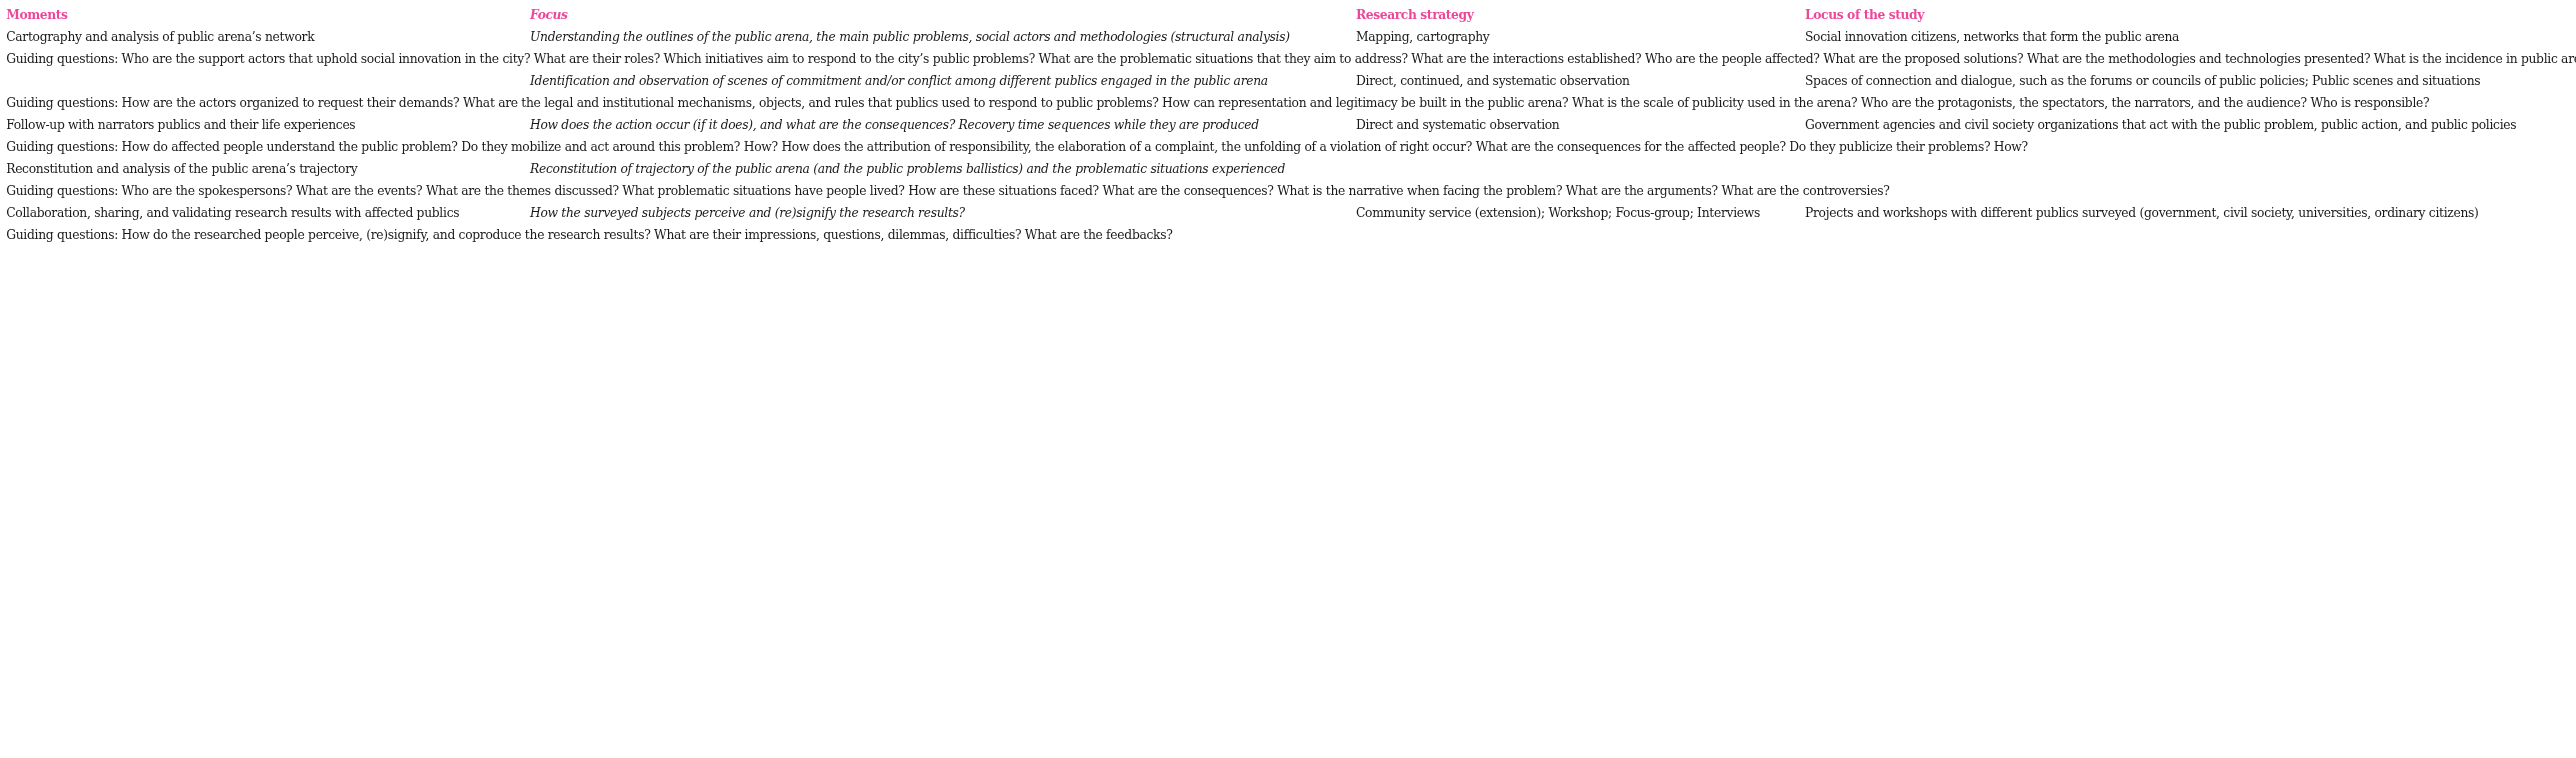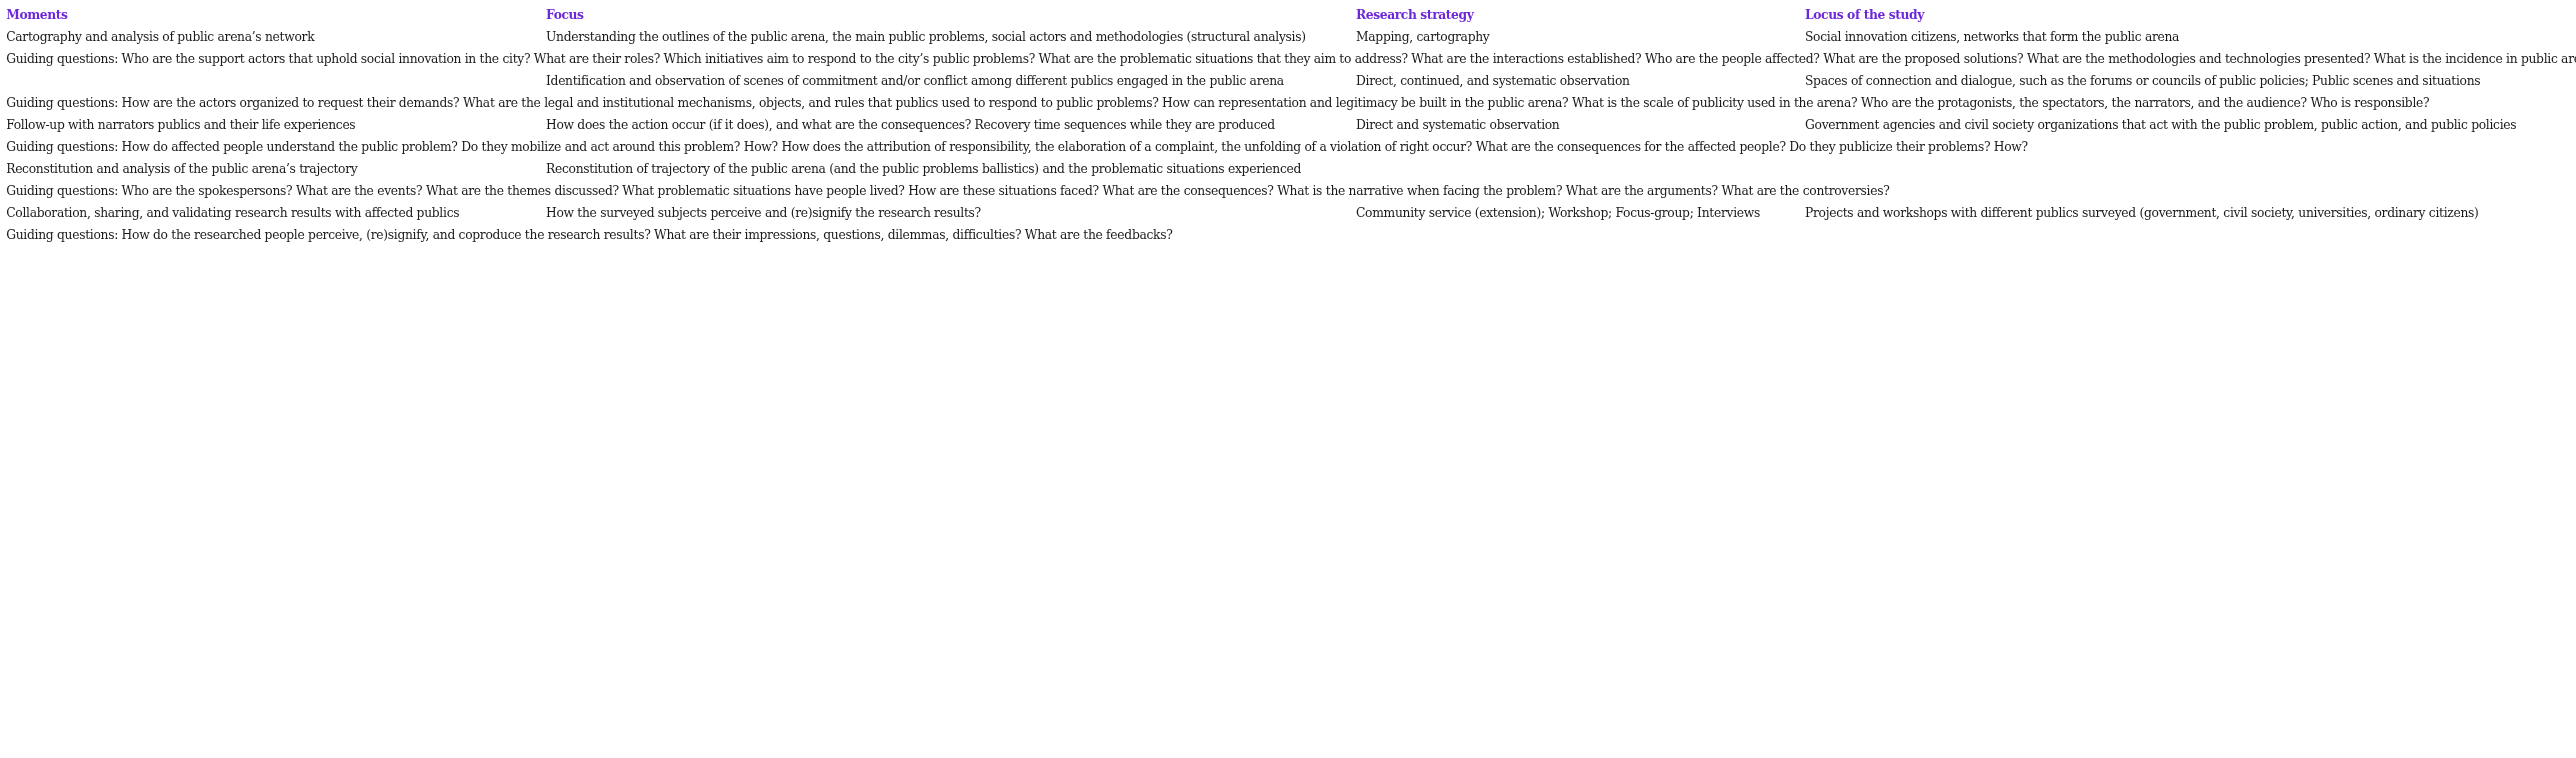--- a/index.html
+++ b/index.html
@@ -29,26 +29,26 @@
     .cell {
       position: absolute;
       top: 0;
       line-height: 22px;
       font-size: 12.3px;
       letter-spacing: -0.3px;
       white-space: nowrap;
       font-weight: 300;
     }
     .c0 { left: 6.2px; }
-    .c1 { left: 546px; }
+    .c1 { left: 530px; font-style: italic; }
     .c2 { left: 1338px; margin-left: 18px; }
     .c3 { left: 1805px; }
     .header .cell {
       font-weight: bold;
-      color: #6d28d9;
+      color: #ec4899;
       letter-spacing: -0.4px;
     }
     .span-all {
       left: 6.2px;
       right: 0;
     }
   </style>
 </head>
 <body>
 

